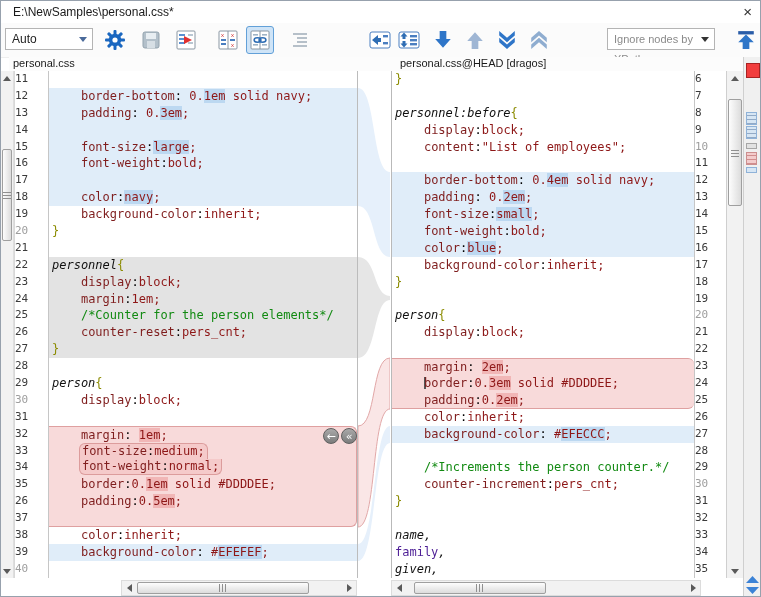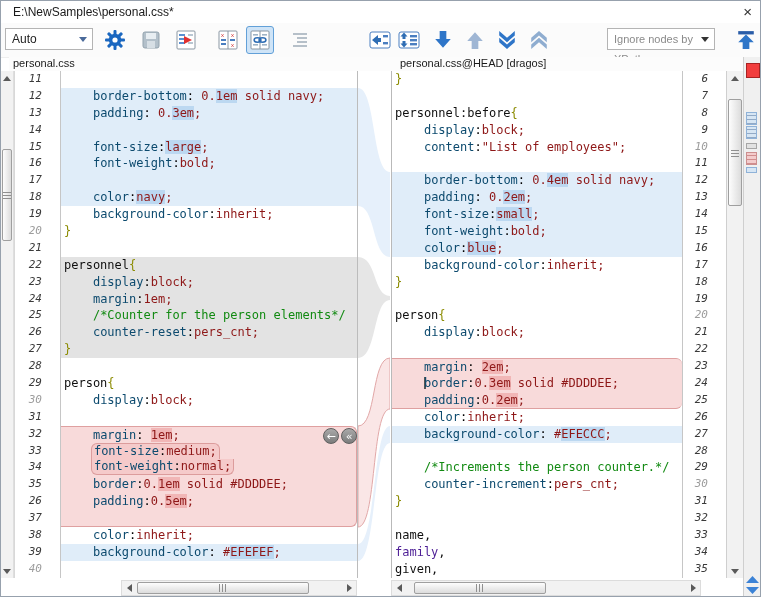--- a/index.html
+++ b/index.html
@@ -30,36 +30,36 @@
   .hdr-right{left:391px;}
   
   .main{position:absolute;left:0;top:70px;width:759px;height:507px;}
   .panel{position:absolute;top:0;height:507px;overflow:hidden;background:#fff;}
   #left-rows{left:13px;width:343px;border-left:1px solid #d8d8d8;box-sizing:border-box;}
   #right-rows{left:390px;width:335px;border-left:1px solid #b9b9b9;box-sizing:border-box;}
   .gutter{position:absolute;left:356px;top:0;width:34px;height:507px;background:#fff;
           border-left:1px solid #bcbcbc;box-sizing:border-box;}
   .row{display:flex;height:16.9px;line-height:16.4px;font-family:"DejaVu Sans Mono",monospace;
        font-size:12px;white-space:pre;box-sizing:border-box;}
-  .num{flex:none;width:27px;text-align:right;padding-right:18px;color:#3a3a3a;font-size:11px;
-       border-right:1px solid #c6c6c6;background:#fff;font-style:italic;}
+  .num{flex:none;width:27px;padding-right:6px;color:#3a3a3a;font-size:11px;
+       border-right:1px solid #c6c6c6;background:#fff;}
   .panel-right .num{border-right:none;border-left:1px solid #c6c6c6;width:25px;}
   .num.dim{color:#9d9d9d;}
   .code{flex:1;padding-left:3px;overflow:hidden;box-sizing:border-box;}
   .bg-b{background:#e0edf9;}
   .bg-g{background:#e3e3e3;}
   .bg-r{background:#f8dada;}
   .bg-b .hl{background:#bcd8f1;}
   .bg-r .hl{background:#f1b6b6;}
   .edge-top{border-top:1px solid #dfa0a0;border-top-right-radius:6px;}
   .edge-bottom{border-bottom:1px solid #dfa0a0;border-bottom-right-radius:6px;}
   .pr{border-right:1px solid #dfa0a0;}
-  .c-p{color:#0c4a6e;}
+  .c-p{color:#7f1d1d;}
   .c-v{color:#8e1717;}
-  .c-s{color:#101010;}
+  .c-s{color:#101010;font-style:italic;}
   .c-b{color:#8b8b00;}
   .c-m{color:#128a12;}
   .c-u{color:#4c1d95;}
   .c-n{color:#000;}
   .ibox{display:inline-block;border:1px solid #dc9c9c;background:#f5caca;height:15px;line-height:14px;
         padding:0 2px;margin-left:-2px;vertical-align:top;}
   .ibox-top{border-bottom:none;border-radius:6px 6px 0 0;}
   .ibox-bottom{border-top:none;border-radius:0 0 6px 6px;}
   .caret{display:inline-block;width:2px;height:12px;background:#555;vertical-align:-2px;margin-right:-2px;}
   

